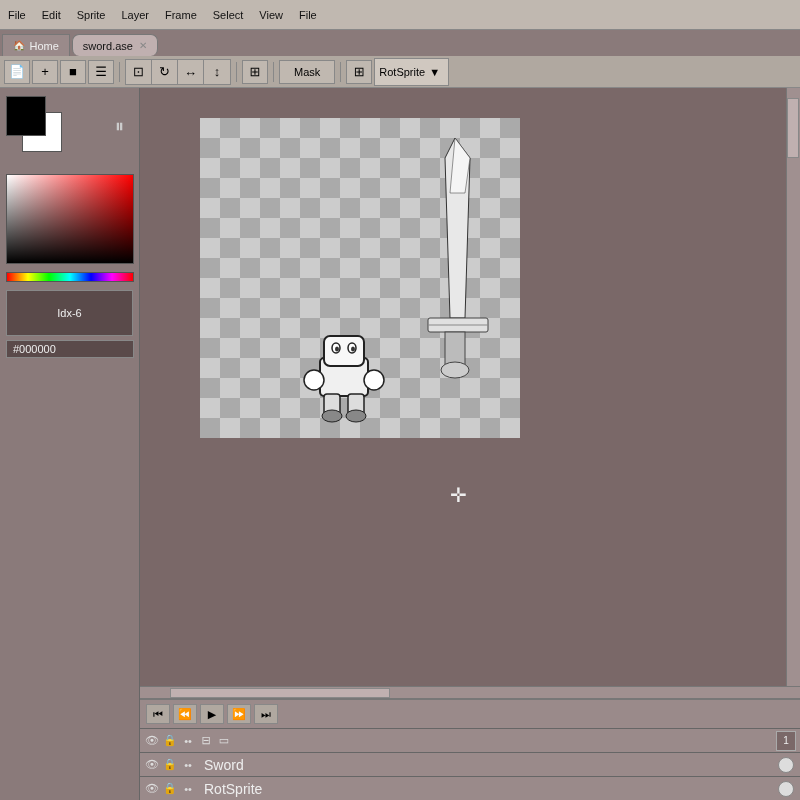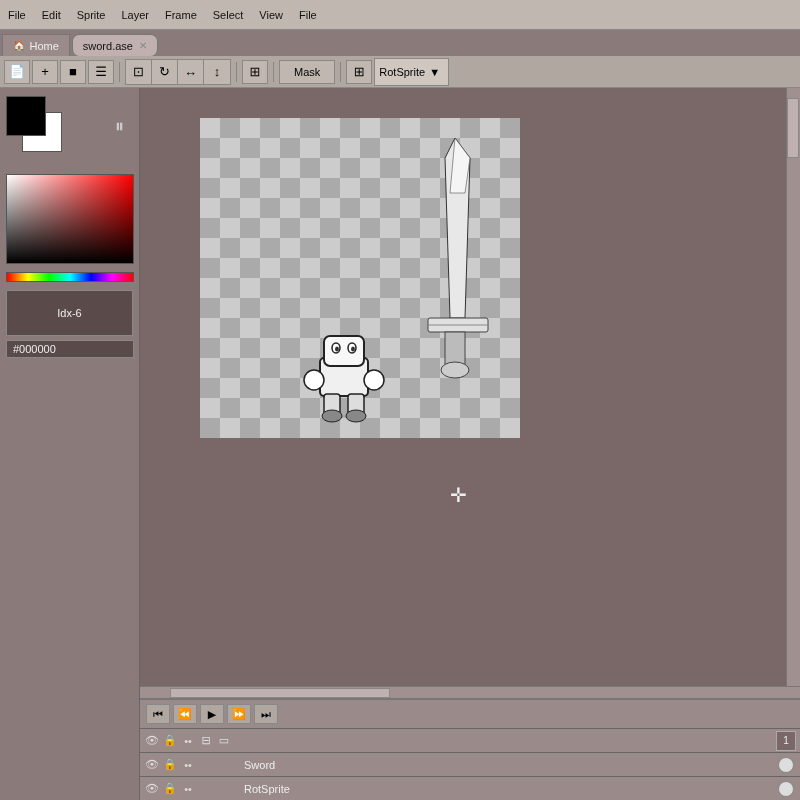--- a/index.html
+++ b/index.html
@@ -45,21 +45,21 @@
 
     
     #bottom-panel { height: 110px; background: #9a8a8a; border-top: 2px solid #777; }
     #timeline-controls { display: flex; align-items: center; padding: 4px 6px; gap: 4px; border-bottom: 1px solid #777; }
     .timeline-btn { width: 24px; height: 20px; background: #b0a8a0; border: 1px solid #888; display: flex; align-items: center; justify-content: center; cursor: pointer; font-size: 11px; }
 
     #layers { display: flex; flex-direction: column; }
     .layer-row { display: flex; align-items: center; height: 24px; border-bottom: 1px solid #666; background: #9a8a8a; }
     .layer-icon-group { display: flex; align-items: center; padding: 0 4px; gap: 2px; }
     .layer-icon { width: 16px; height: 16px; display: flex; align-items: center; justify-content: center; font-size: 11px; cursor: pointer; color: #ddd; }
-    .layer-name { flex: 1; padding-left: 4px; font-size: 11px; color: #eee; margin-left: 40px; }
+    .layer-name { flex: 1; padding-left: 4px; font-size: 14px; color: #eee; }
     .layer-frame-badge { width: 20px; height: 20px; display: flex; align-items: center; justify-content: center; font-size: 10px; color: #eee; border: 1px solid #aaa; margin-right: 4px; background: #7a6868; }
     .layer-dot { width: 16px; height: 16px; border-radius: 50%; background: #ddd; margin-right: 6px; border: 1px solid #888; }
 
     
     #canvas-cursor { position: absolute; color: #eee; font-size: 18px; pointer-events: none; }
   </style>
 </head>
 <body>
 
 <div id="menu-bar">

